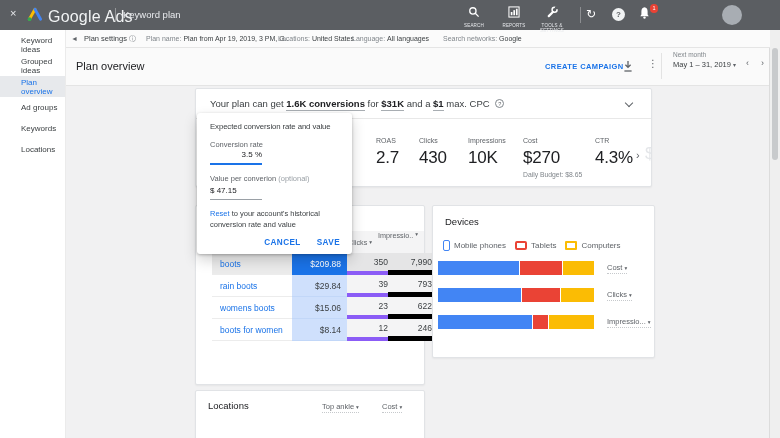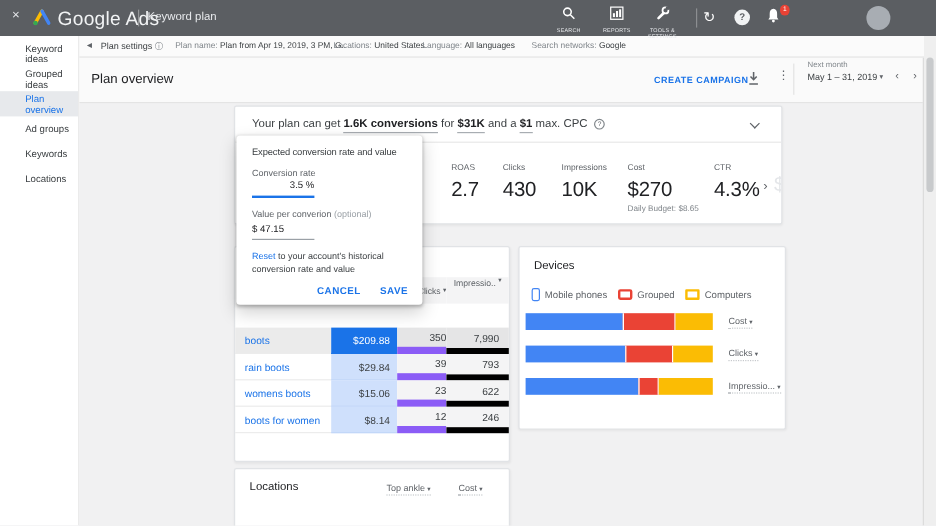--- a/index.html
+++ b/index.html
@@ -67,25 +67,25 @@
   .metric { position:absolute; top:48px; }
   .m-label { font-size:7px; color:#5f6368; }
   .m-value { font-size:17px; color:#202124; margin-top:4px; letter-spacing:-.2px; }
   .m-sub { font-size:6.8px; color:#80868b; margin-top:3px; }
   .m-chev { position:absolute; left:440px; top:60px; font-size:11px; color:#5f6368; cursor:pointer; }
   .m-partial { position:absolute; left:449px; top:55px; font-size:17px; color:#e4e6e9; }
 
   
   .kwcard { left:195px; top:205px; width:230px; height:180px; }
   .kw-head { position:absolute; left:0; top:25px; width:228px; height:22px; display:flex; font-size:7.2px; color:#5f6368; }
-  .kw-rows { position:absolute; left:0; top:47px; width:228px;margin-top:20px; }
+  .kw-rows { position:absolute; left:16px; top:47px; width:228px; }
   .kw-row { display:flex; height:22px; font-size:8.5px; cursor:pointer; }
   .c-kw   { width:80px; padding-left:8px; display:flex; align-items:center; color:#1a73e8; border-bottom:1px solid #ececec; }
   .c-cost { width:55px; display:flex; align-items:center; justify-content:flex-end; padding-right:6px; background:#cfe0fc; color:#3c4043; border-bottom:1px solid #c2d7f8; }
-  .c-clk  { width:41px; display:flex; align-items:center; justify-content:flex-end; background:#f4f4f5; color:#3c4043; border-bottom:6px solid #8b5cf6; }
+  .c-clk  { width:41px; display:flex; align-items:center; justify-content:flex-end; background:#f4f4f5; color:#3c4043; border-bottom:4px solid #8b5cf6; }
   .c-imp  { width:52px; display:flex; align-items:center; justify-content:flex-end; padding-right:8px; background:#f4f4f5; color:#3c4043; border-bottom:5px solid #000000; }
   .h-kw { width:80px; } .h-cost { width:55px; background:#cfe0fc; }
   .h-clk { width:41px; display:flex; align-items:center; justify-content:flex-end; background:#f4f4f5; }
   .h-imp { width:52px; display:flex; justify-content:flex-end; padding-right:6px; background:#f4f4f5; }
   .h-caret { font-size:5.5px; margin-left:2px; color:#5f6368; }
   .row-sel .c-kw { background:#ebebeb; }
   .row-sel .c-cost { background:#1a73e8; color:#fff; border-bottom:1px solid #1a73e8; }
   .row-sel .c-clk, .row-sel .c-imp { background:#e5e5e6; }
 
   
@@ -316,21 +316,21 @@
 
 <div class="card devcard">
   <div class="dev-title">Devices</div>
   <div class="dev-legend">
     <span class="leg">
       <span class="leg-ic ic-phone"></span>
       <span>Mobile phones</span>
     </span>
     <span class="leg">
       <span class="leg-ic ic-tablet"></span>
-      <span>Grouped</span>
+      <span>Tablets</span>
     </span>
     <span class="leg">
       <span class="leg-ic ic-comp"></span>
       <span>Computers</span>
     </span>
   </div>
   <div class="dev-bars">
     <div class="dev-row">
       <div class="dbar">
         <div class="seg seg-b" style="width: 52%;"></div>

